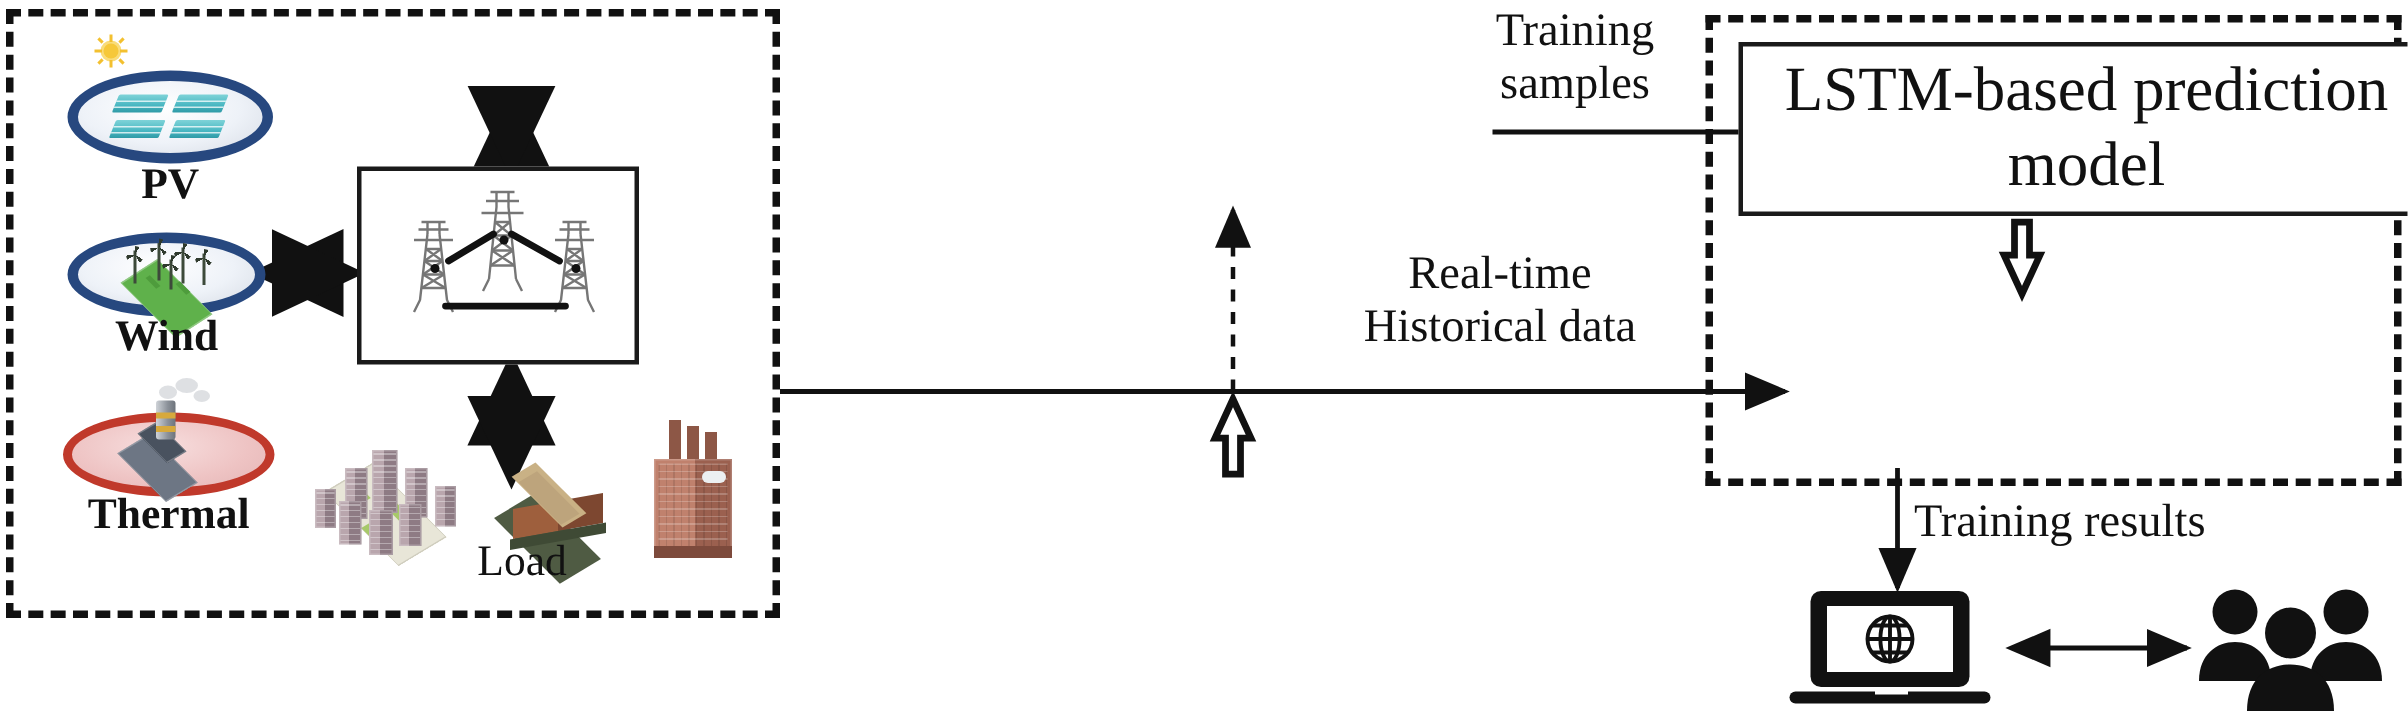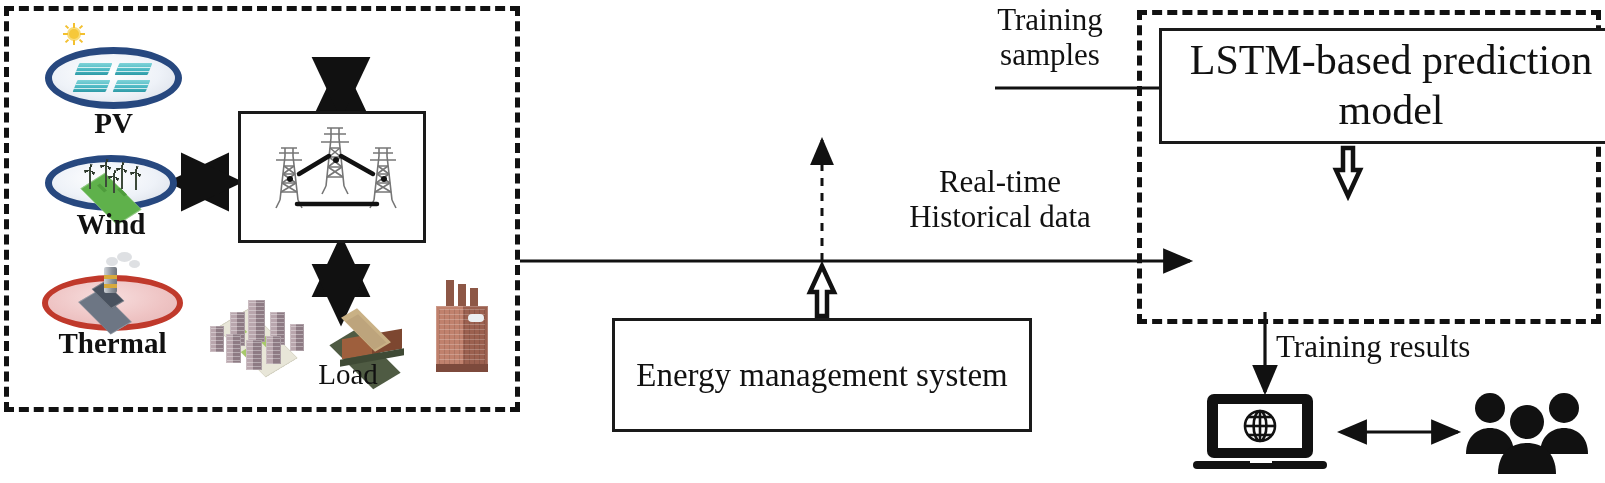--- a/index.html
+++ b/index.html
@@ -295,24 +295,20 @@
   </div>
 
 
 
   <div class="lbl" style="left:955px;top:3px;width:190px;font-size:31px;">Training
 samples</div>
 
   <div class="lbl" style="left:855px;top:165px;width:290px;font-size:31px;">Real-time
 Historical data</div>
 
-  <div class="solid-box" style="left:612px;top:318px;width:420px;height:114px;font-size:33px;">
-    <span>Energy management
-system</span>
-  </div>
 
   <div class="dashed-box" style="left:1137px;top:10px;width:464px;height:314px;"></div>
 
   <div class="solid-box" style="left:1159px;top:28px;width:464px;height:116px;font-size:42px;">
     <span>LSTM-based
 prediction model</span>
   </div>
 
 
   <div class="lbl" style="left:1276px;top:330px;width:300px;font-size:31px;text-align:left;">Training results</div>

